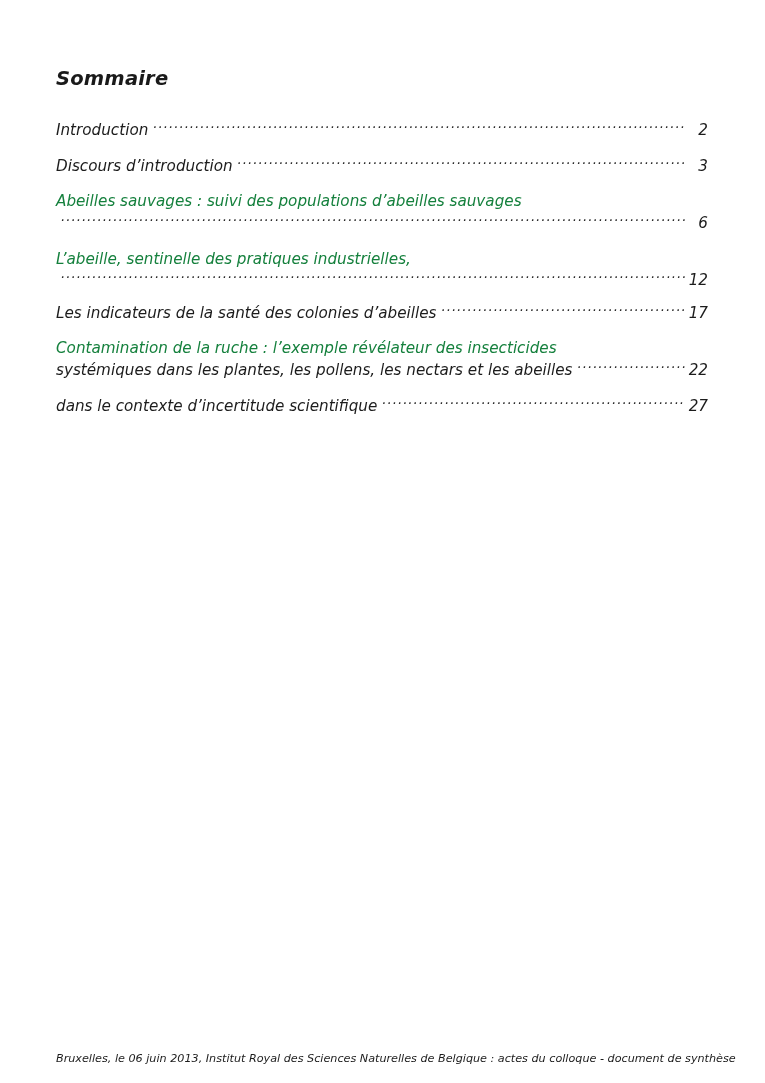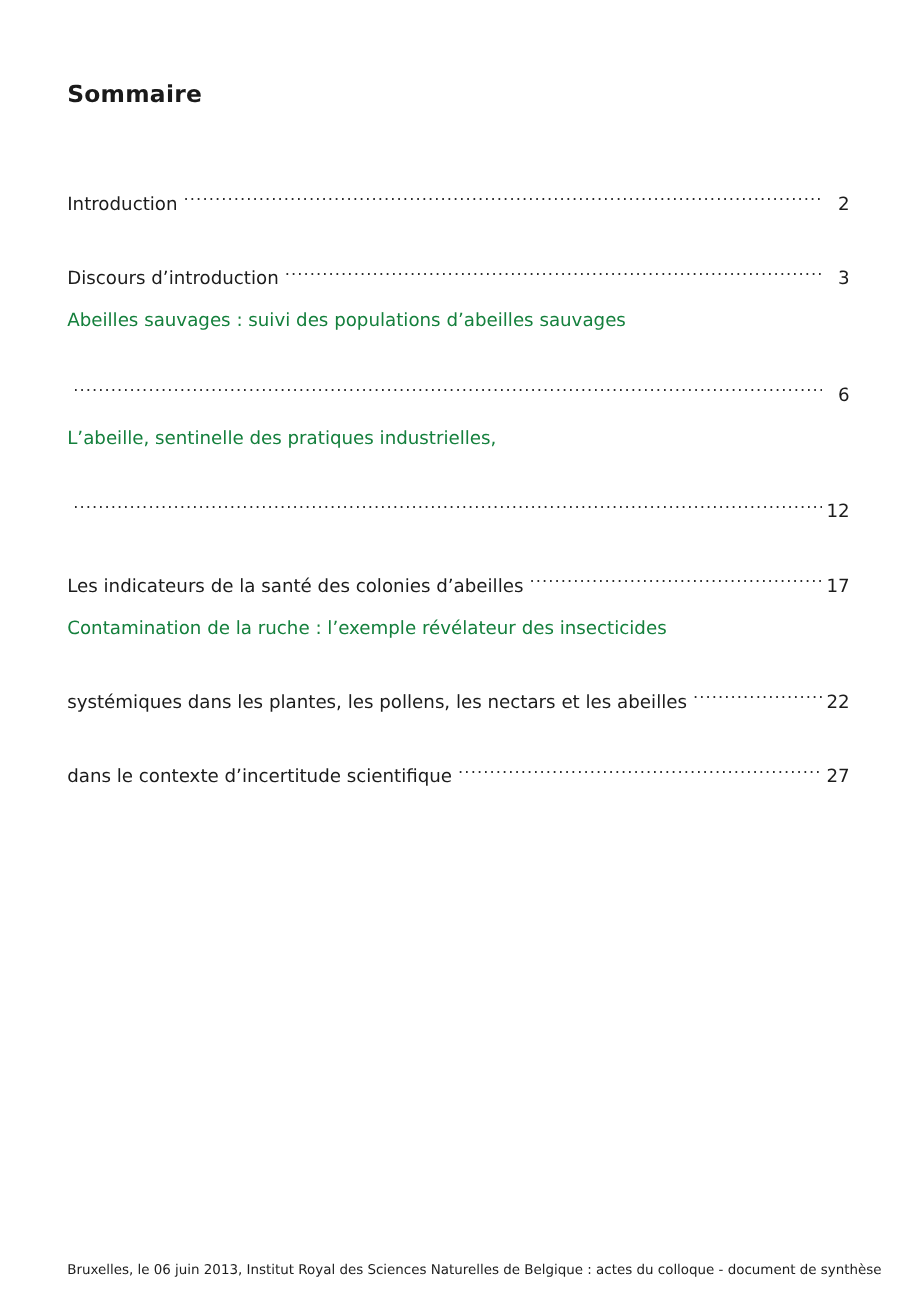--- a/index.html
+++ b/index.html
@@ -12,20 +12,21 @@
     font-family: "DejaVu Sans", "Liberation Sans", sans-serif;
     color: #000000;
   }
   .page {
     position: relative;
     width: 765px;
     height: 1083px;
     background: #ffffff;
     overflow: hidden;
     box-sizing: border-box;
+    font-style: italic;
   }
 
   
   .doc-title {
     position: absolute;
     left: 56px;
     top: 54px;
     font-size: 19.5px;
     font-weight: bold;
     letter-spacing: 0.2px;
@@ -57,21 +58,20 @@
   }
 
   
   .entry-last {
     display: flex;
     align-items: baseline;
     width: 100%;
     font-size: 15.2px;
     line-height: 21.5px;
     color: #1c1c1c;
-    margin-top: 40px;
   }
   .entry-label {
     white-space: nowrap;
     flex: 0 0 auto;
   }
   .leader {
     flex: 1 1 auto;
     min-width: 10px;
     overflow: hidden;
     margin: 0 3px 0 5px;

